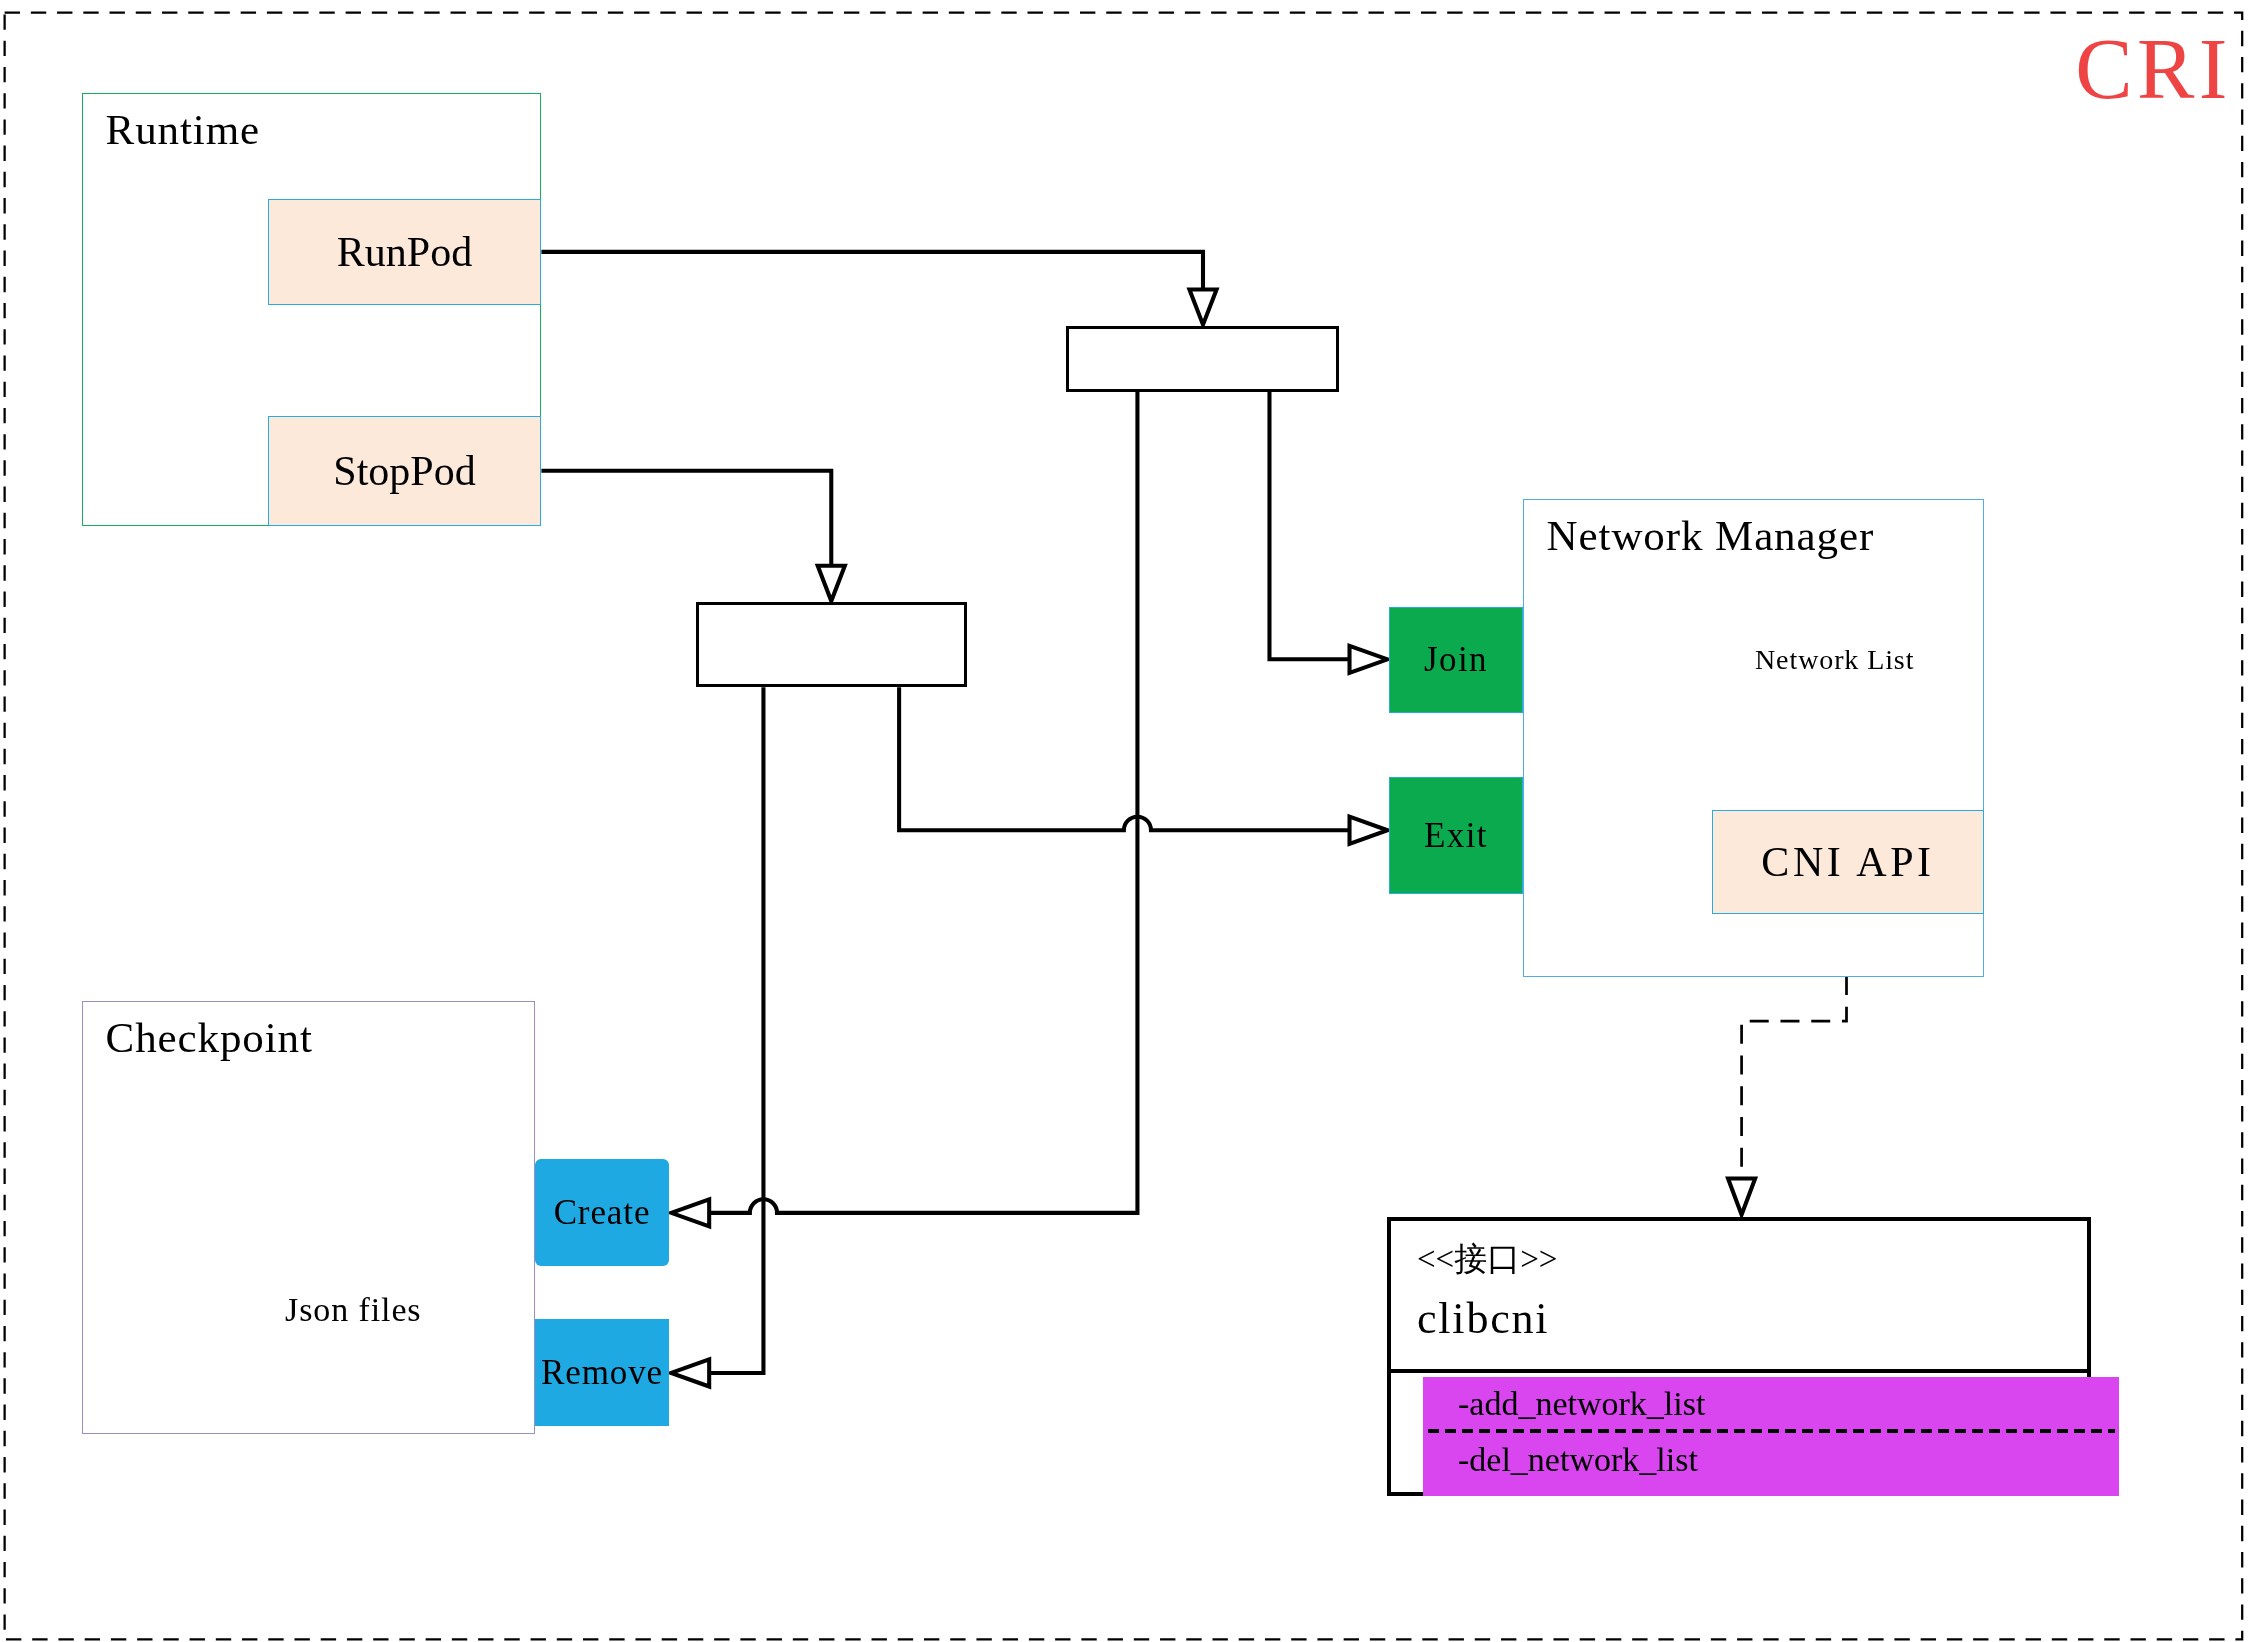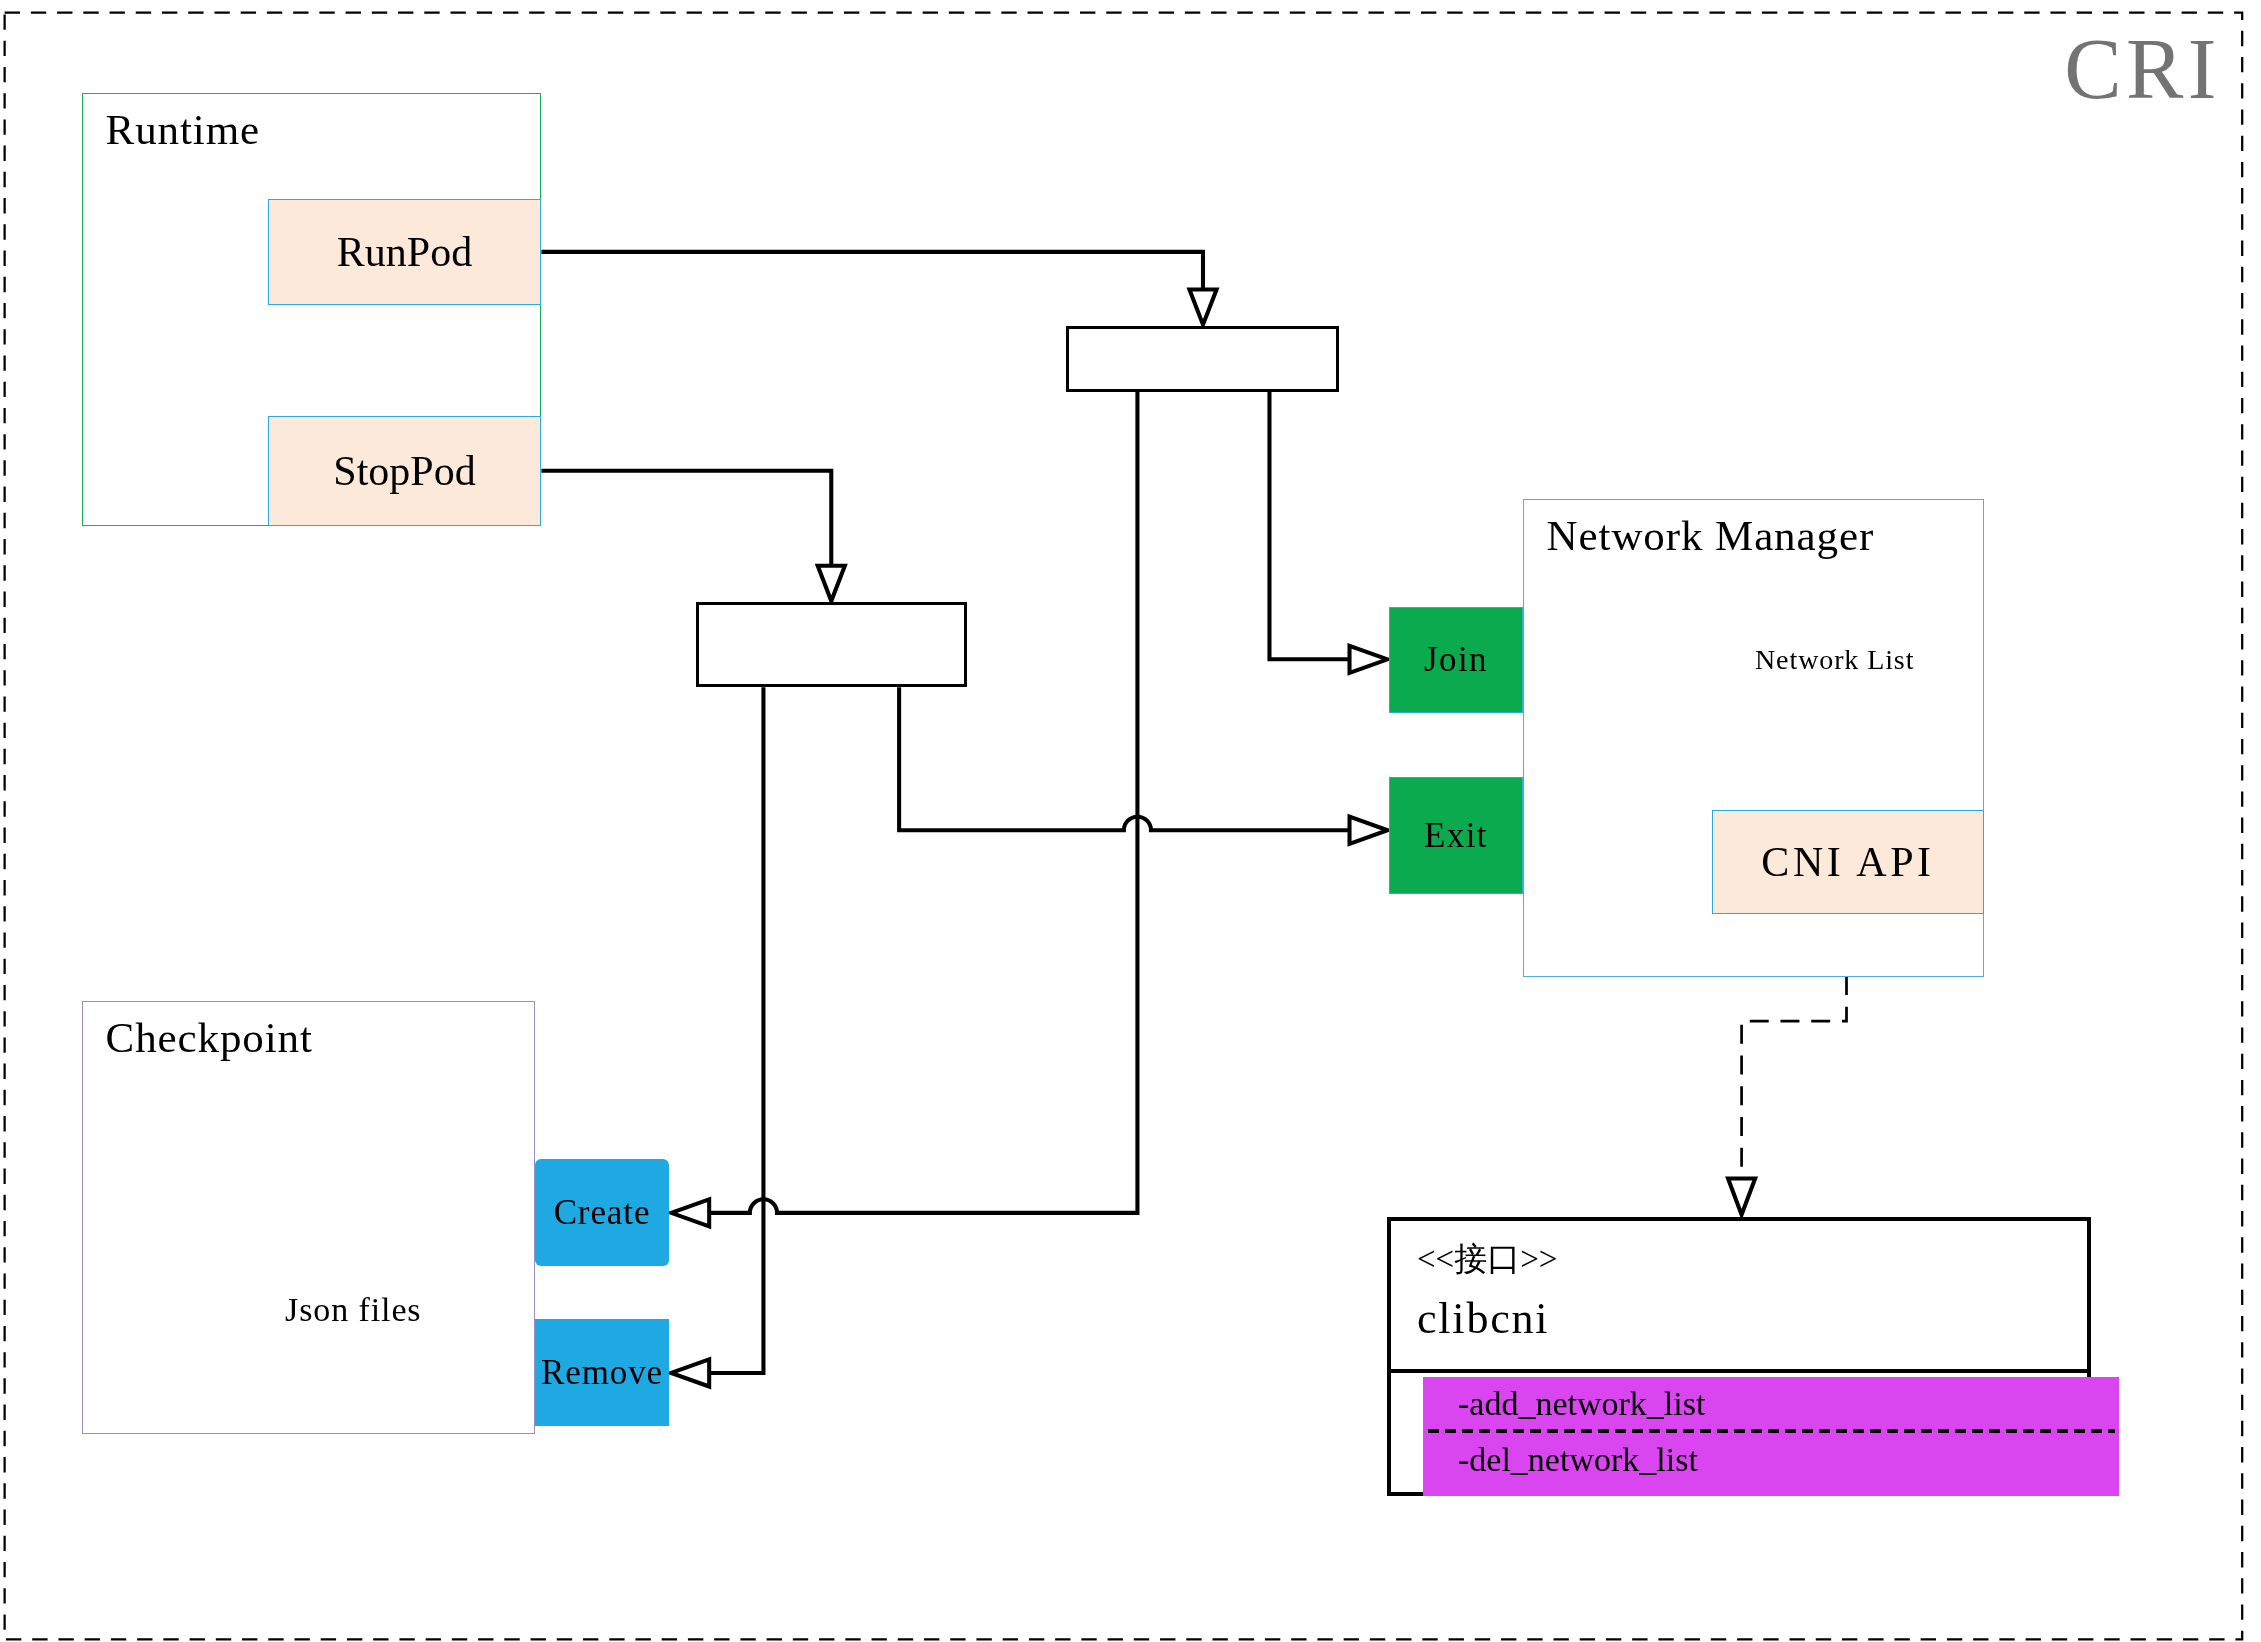--- a/index.html
+++ b/index.html
@@ -34,21 +34,21 @@
   .clibcni .head{position:absolute;left:0;top:0;width:100%;height:152px;border-bottom:4.1px solid #000;box-sizing:border-box;}
   .clibcni .stereotype{position:absolute;left:26px;top:16.3px;font-size:33px;}
   .clibcni .iface-name{position:absolute;left:26px;top:72px;font-size:44px;letter-spacing:1.8px;}
   .clibcni .attrs{position:absolute;left:0;top:156px;width:100%;height:119px;background:#d946ef;margin-left:32px;}
   .clibcni .attr{position:absolute;left:35px;font-size:34px;white-space:nowrap;}
   .clibcni .attr.a1{top:8.1px;}
   .clibcni .attr.a2{top:64px;}
   .clibcni .dotline{position:absolute;left:4.5px;top:52px;width:687px;height:4.1px;
       background:repeating-linear-gradient(90deg,#000 0 11px,transparent 11px 17px);}
   
-  .cri{right:114px;top:19px;font-size:86px;color:#737373;letter-spacing:4.5px;}
+  .cri{right:103px;top:19px;font-size:86px;color:#ef4444;letter-spacing:4.5px;}
   .network-list-label{left:1755px;top:644px;font-size:28px;letter-spacing:0.9px;white-space:nowrap;}
   .json-files-label{left:285px;top:1291px;font-size:34px;letter-spacing:0.9px;white-space:nowrap;}
   svg.overlay{position:absolute;left:0;top:0;width:2335px;height:1642px;pointer-events:none;}
   .conn{fill:none;stroke:#000;stroke-width:9;}
   .conn.dashed{stroke-width:6;stroke-dasharray:42 26;}
   .arr{fill:#fff;stroke:#000;stroke-width:9;stroke-linejoin:miter;}
   .cyl{fill:#fff;stroke:#58595B;stroke-width:13;}
   .pageborder{fill:none;stroke:#000;stroke-width:5;stroke-dasharray:34 24;}
 </style>
 </head>

